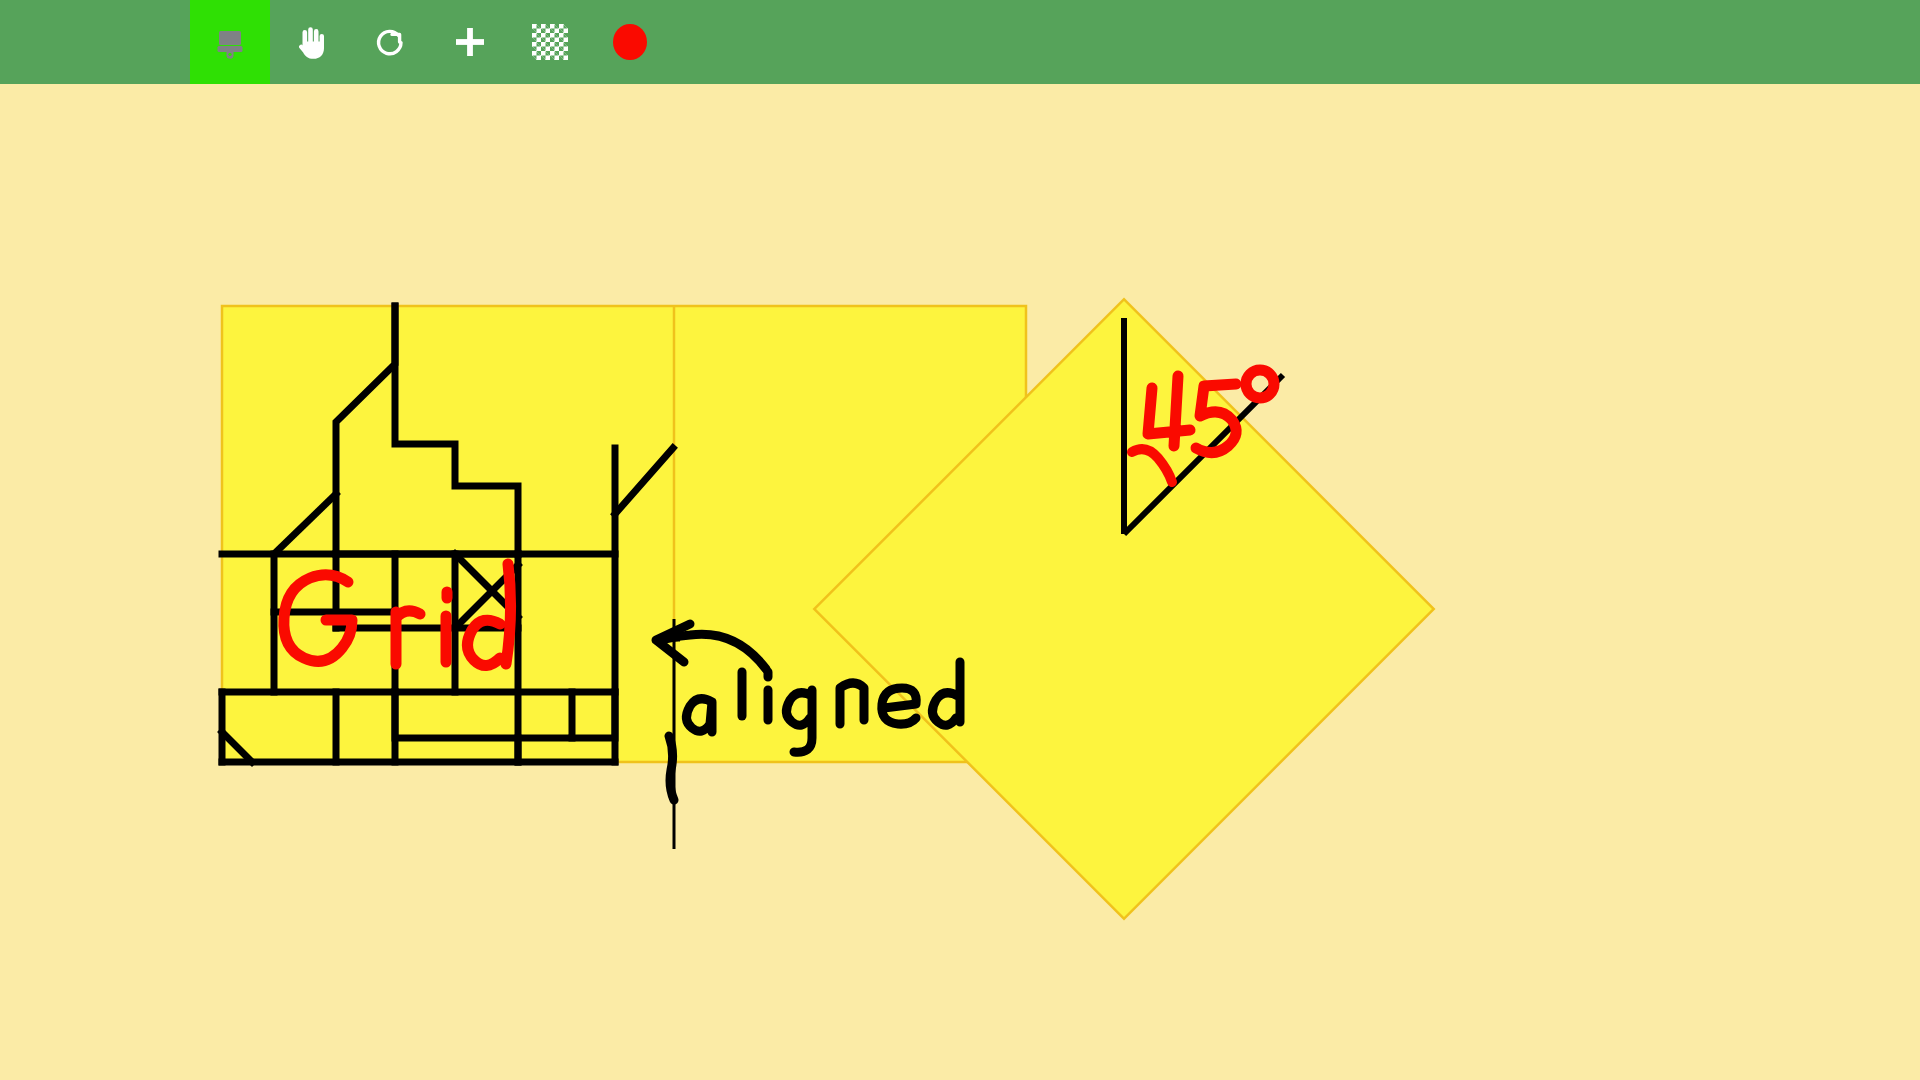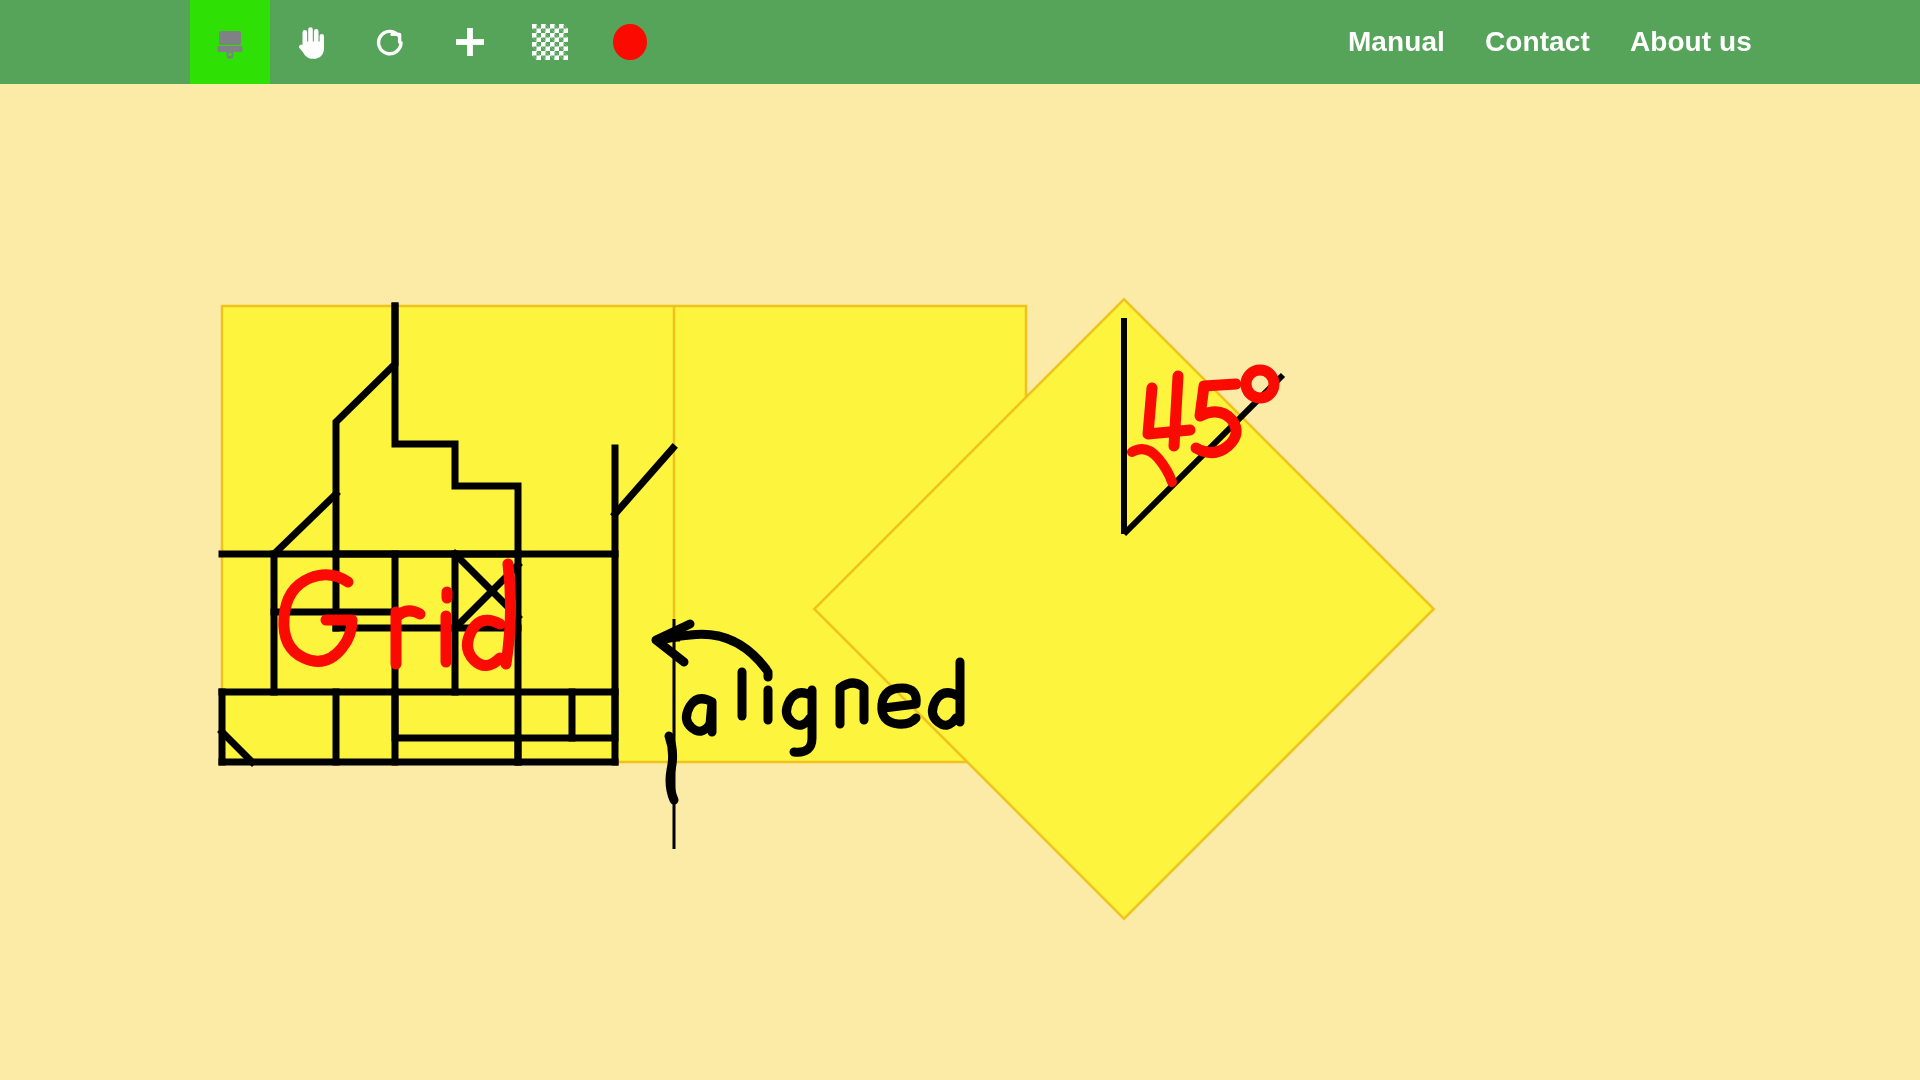--- a/index.html
+++ b/index.html
@@ -98,25 +98,20 @@
   </div>
 
   <div class="tool-btn">
     <span class="checker"></span>
   </div>
 
   <div class="tool-btn">
     <span class="dot-red"></span>
   </div>
 
-  <nav class="nav">
-    <a>Manual</a>
-    <a>Contact</a>
-    <a>About us</a>
-  </nav>
 </div>
 
 <div id="canvas-area">
   <svg id="art" viewBox="0 0 1920 996">
 
     <g>
       <rect x="222" y="222" width="804" height="456" fill="#fdf43e" stroke="#f0c21c" stroke-width="2.5"></rect>
       <line x1="674" y1="222" x2="674" y2="678" stroke="#f0c21c" stroke-width="2.5"></line>
     </g>
 

